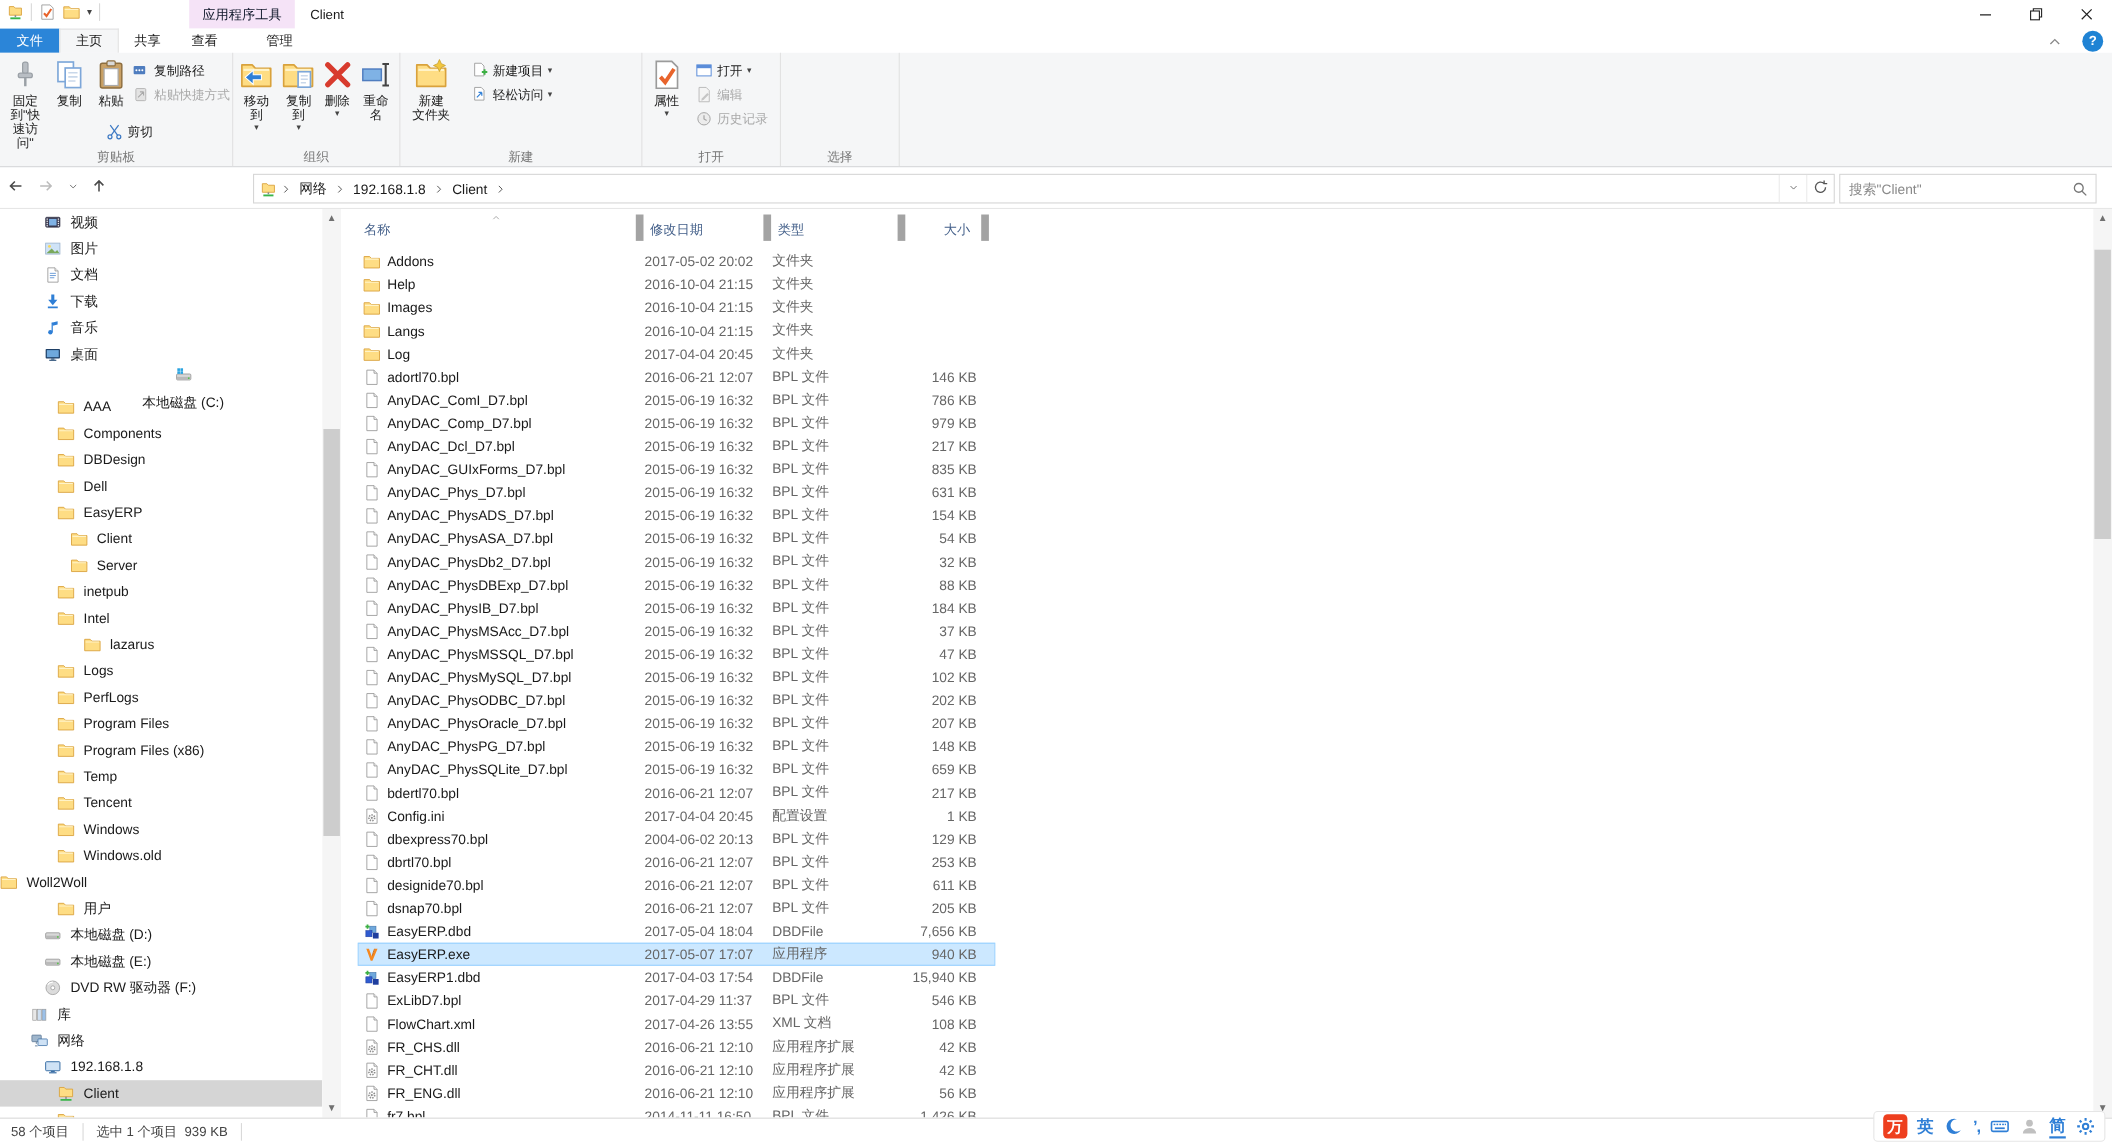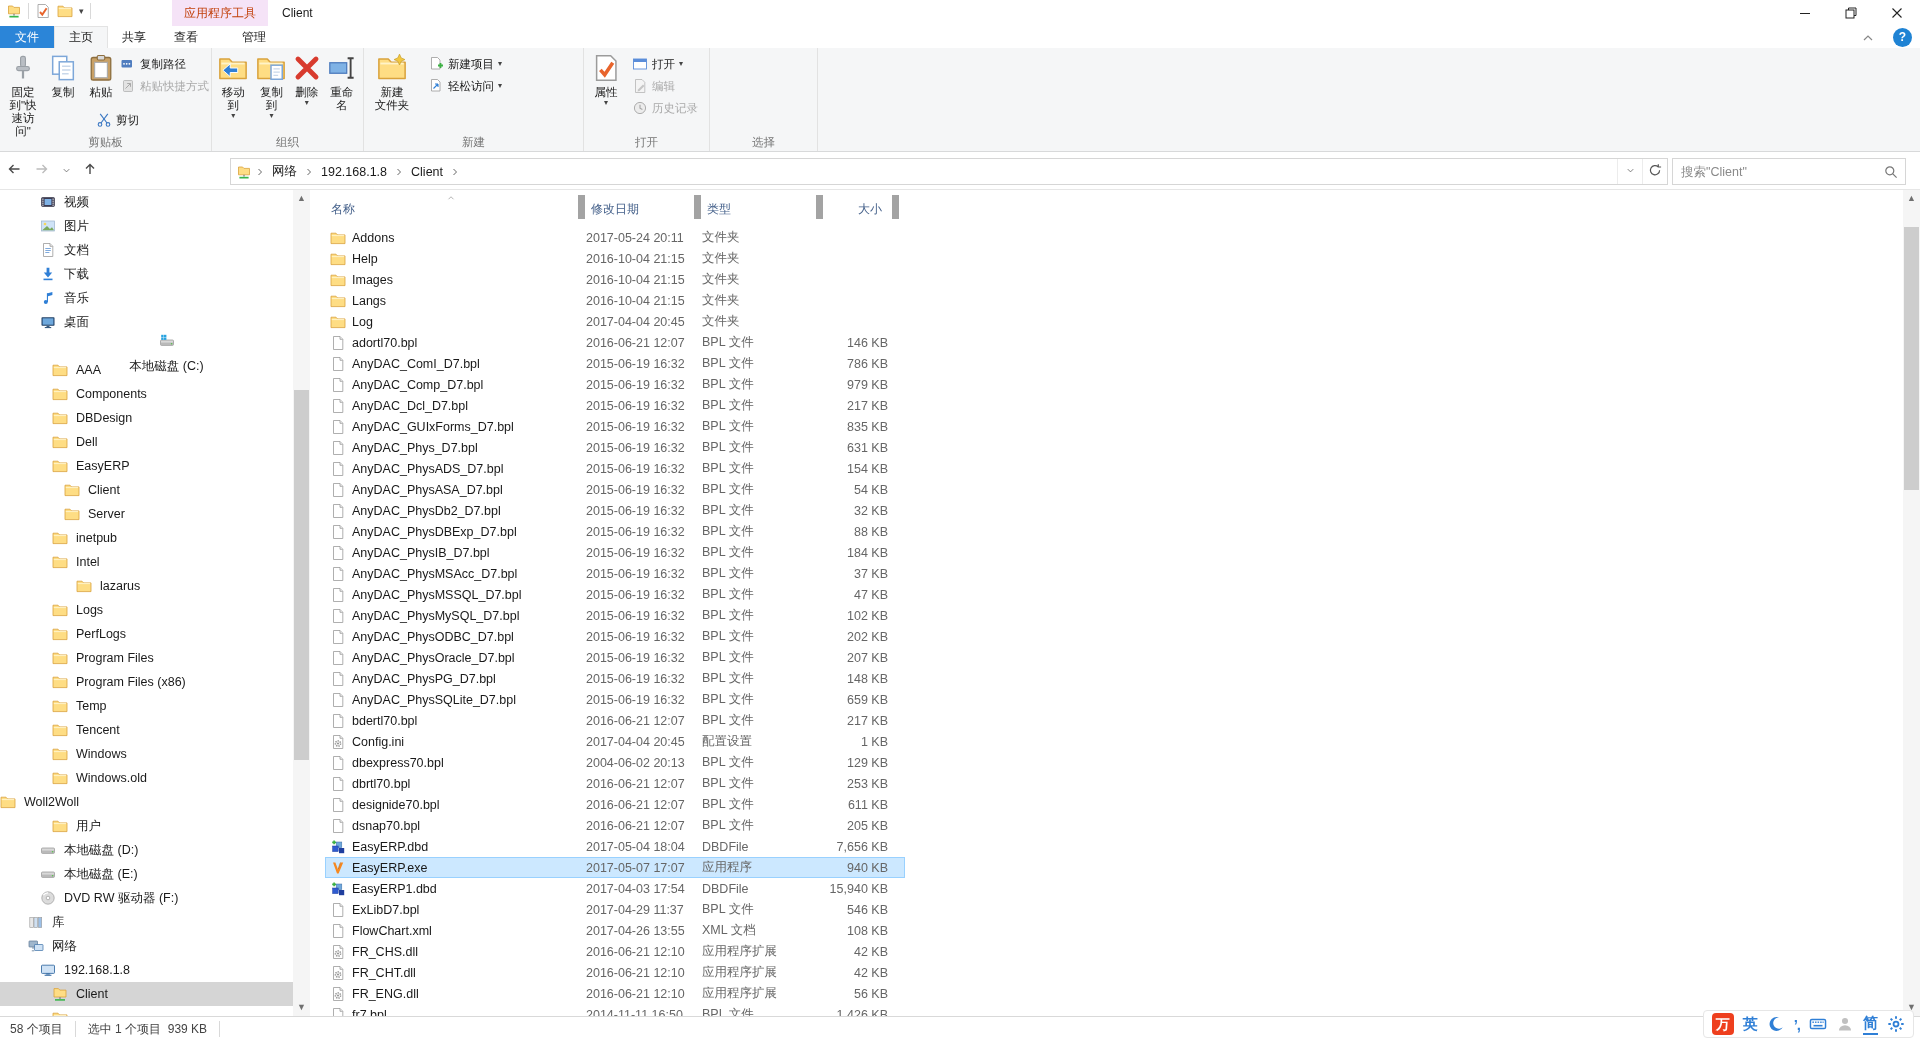--- a/index.html
+++ b/index.html
@@ -8,21 +8,21 @@
   svg.i16 { width:16px; height:16px; flex:0 0 16px; }
   svg.i32 { width:30px; height:30px; }
   svg.i20 { width:18px; height:18px; }
 
   
   .titlebar { position:absolute; left:0; top:0; width:1920px; height:26px; background:#fff; }
   .qat { position:absolute; left:6px; top:3px; display:flex; align-items:center; gap:6px; }
   .qat .sep { width:1px; height:16px; background:#d9d9d9; }
   .qat-caret { font-size:9px; color:#444; }
   .ctx-tool { position:absolute; left:172px; top:0; height:26px; padding:0 12px; background:#f5e3f7;
-    font-size:12px; line-height:26px; color:#c2410c; }
+    font-size:12px; line-height:26px; color:#0f172a; }
   .win-title { position:absolute; left:282px; top:0; height:26px; line-height:26px; font-size:12px; color:#1a1a1a; }
   .wincaps { position:absolute; right:0; top:0; display:flex; }
   .wincap { width:46px; height:26px; display:flex; align-items:center; justify-content:center; }
 
   
   .tabrow { position:absolute; left:0; top:26px; width:1920px; height:22px; background:#fff; }
   .tabs { display:flex; height:22px; }
   .tab { padding:0 14px; font-size:12px; line-height:22px; color:#1a1a1a; }
   .tab.file { background:#2b85d8; color:#fff; padding:0 15px; }
   .tab.active { background:#f5f6f7; border:1px solid #e3e3e3; border-bottom:none; line-height:20px; }
@@ -865,21 +865,21 @@
   <div class="hc hsize">大小</div>
 </div>
 <div class="filerows">
     <div class="frow">
       <span class="c-ic">
         <svg class="i16">
           <use href="#sy-folder"></use>
         </svg>
       </span>
       <span class="c-name">Addons</span>
-      <span class="c-date">2017-05-24 20:11</span>
+      <span class="c-date">2017-05-02 20:02</span>
       <span class="c-type">文件夹</span>
       <span class="c-size"></span>
     </div>
     <div class="frow">
       <span class="c-ic">
         <svg class="i16">
           <use href="#sy-folder"></use>
         </svg>
       </span>
       <span class="c-name">Help</span>

